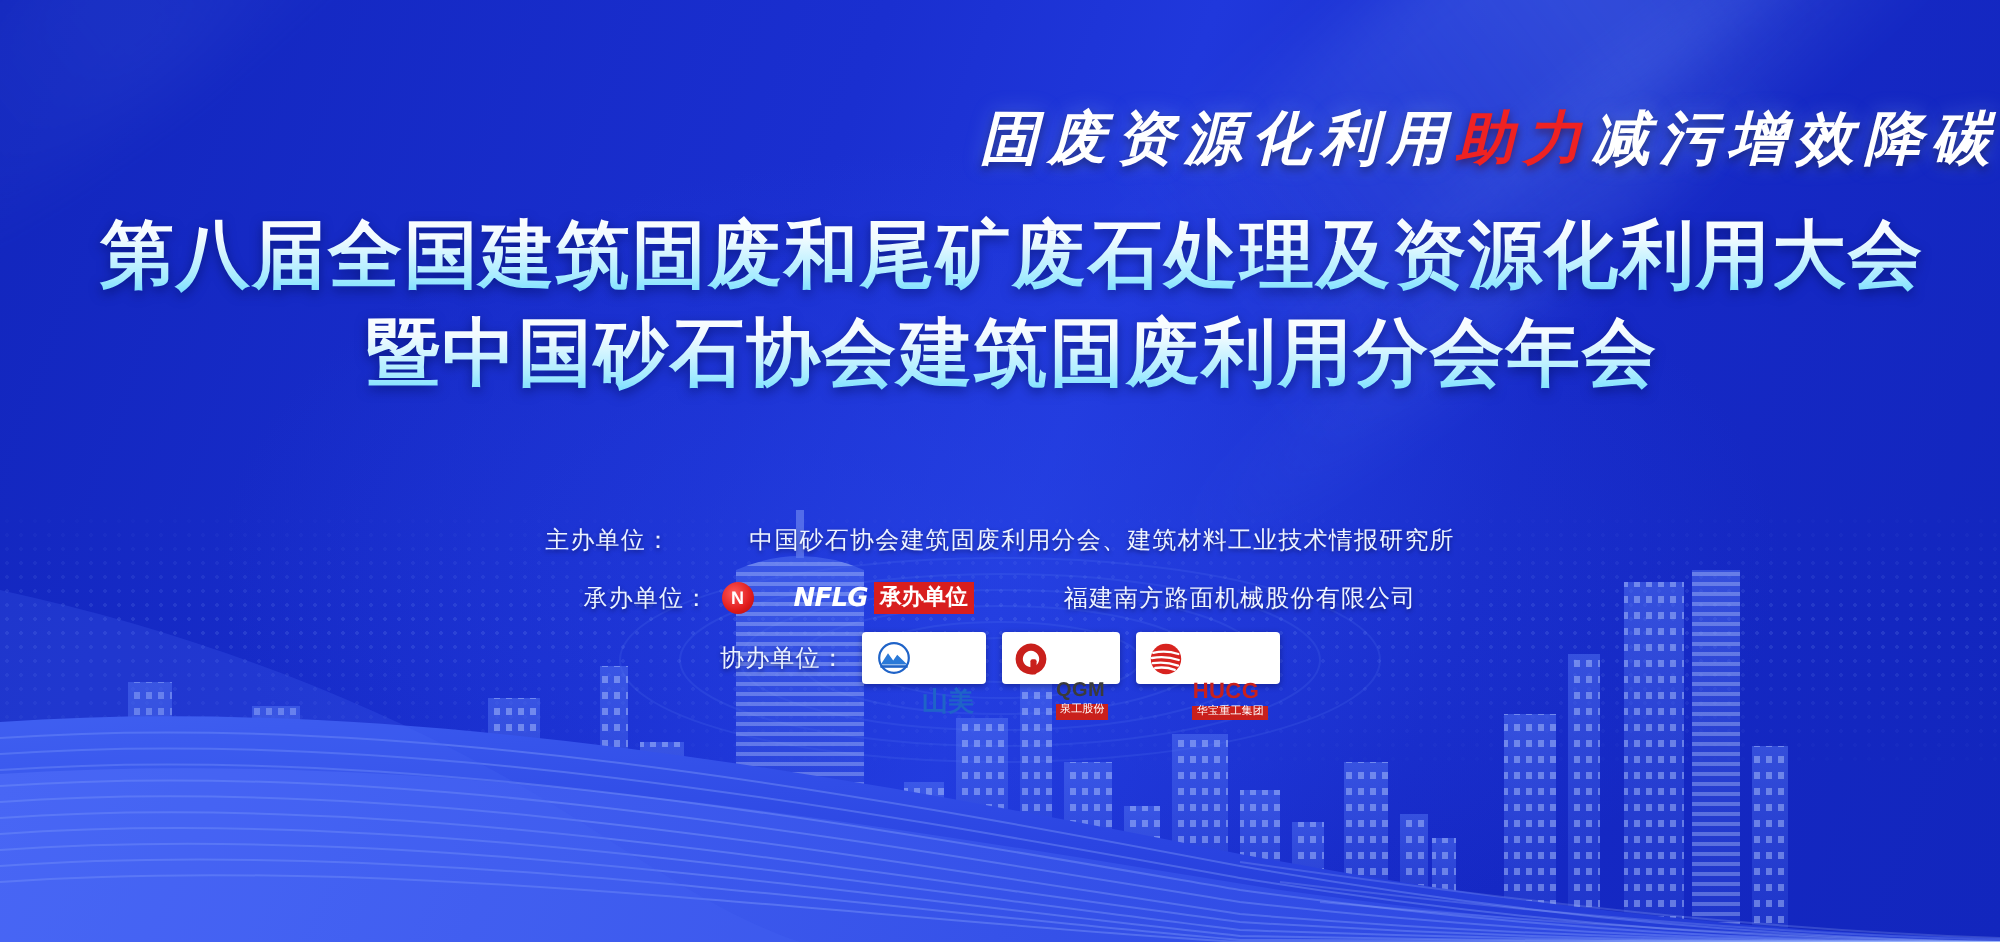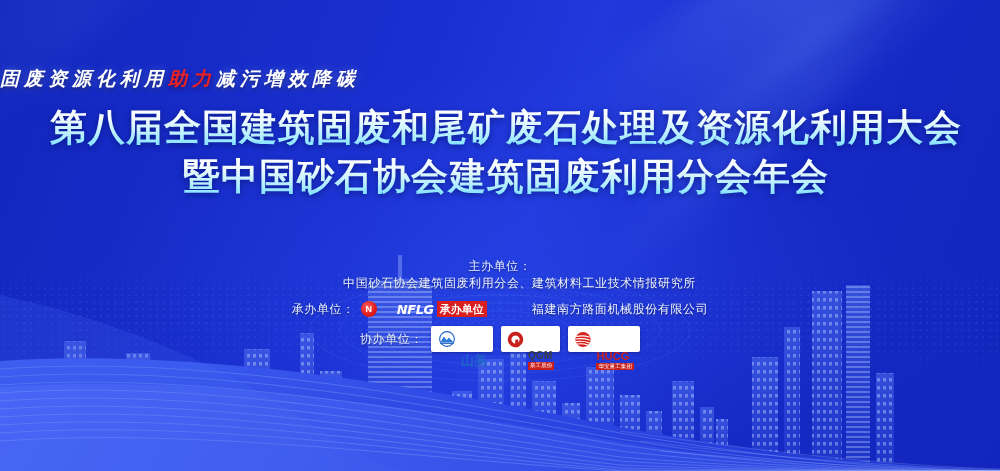--- a/index.html
+++ b/index.html
@@ -51,30 +51,29 @@
 
   
   .waves { position:absolute; left:0; bottom:0; width:1000px; height:180px; pointer-events:none; }
   .waves svg { width:100%; height:100%; display:block; }
 
   
   .content { position:relative; z-index:12; width:1000px; height:471px; }
 
   .tagline {
     position:absolute; top:50px; left:0; right:0;
-    text-align:left;
+    text-align:right;
     font-family:"DejaVu Serif", serif;
     font-weight:bold;
-    font-size:19px;
+    font-size:29px;
     letter-spacing:5px;
     font-style:italic;
     color:#ffffff;
     text-shadow:0 2px 4px rgba(0,0,20,.45), 0 0 10px rgba(160,200,255,.35);
     white-space:nowrap;
-    margin-top:16px;
   }
   .tagline .hi { color:#ef2222; text-shadow:0 2px 4px rgba(60,0,0,.5); }
 
   .title-block { position:absolute; top:105px; left:0; right:0; text-align:center; }
   .title-line {
     font-size:37px;
     font-weight:bold;
     letter-spacing:1px;
     line-height:46px;
     white-space:nowrap;
@@ -84,21 +83,21 @@
     -webkit-text-fill-color:transparent;
     color:#b9efff;
     filter:drop-shadow(0 2px 3px rgba(0,10,80,.55));
     padding-left:12px;
   }
   .title-line.l2 { margin-top:3px; }
 
   
   .orgs { position:absolute; top:258px; left:0; right:0; }
   .org-row { display:flex; align-items:center; justify-content:center; min-height:24px; }
-  .org-row.r1 { margin-bottom:5px;flex-direction:column; }
+  .org-row.r1 { margin-bottom:5px; }
   .org-row.r2 { margin-bottom:5px; }
   .org-label {
     color:#eaf2ff; font-size:12px; letter-spacing:.6px; white-space:nowrap;
     text-shadow:0 1px 2px rgba(0,0,40,.5);
   }
   .org-text {
     color:#eef4ff; font-size:12px; letter-spacing:.6px; white-space:nowrap;
     text-shadow:0 1px 2px rgba(0,0,40,.5);
     margin-left:39px;
   }

